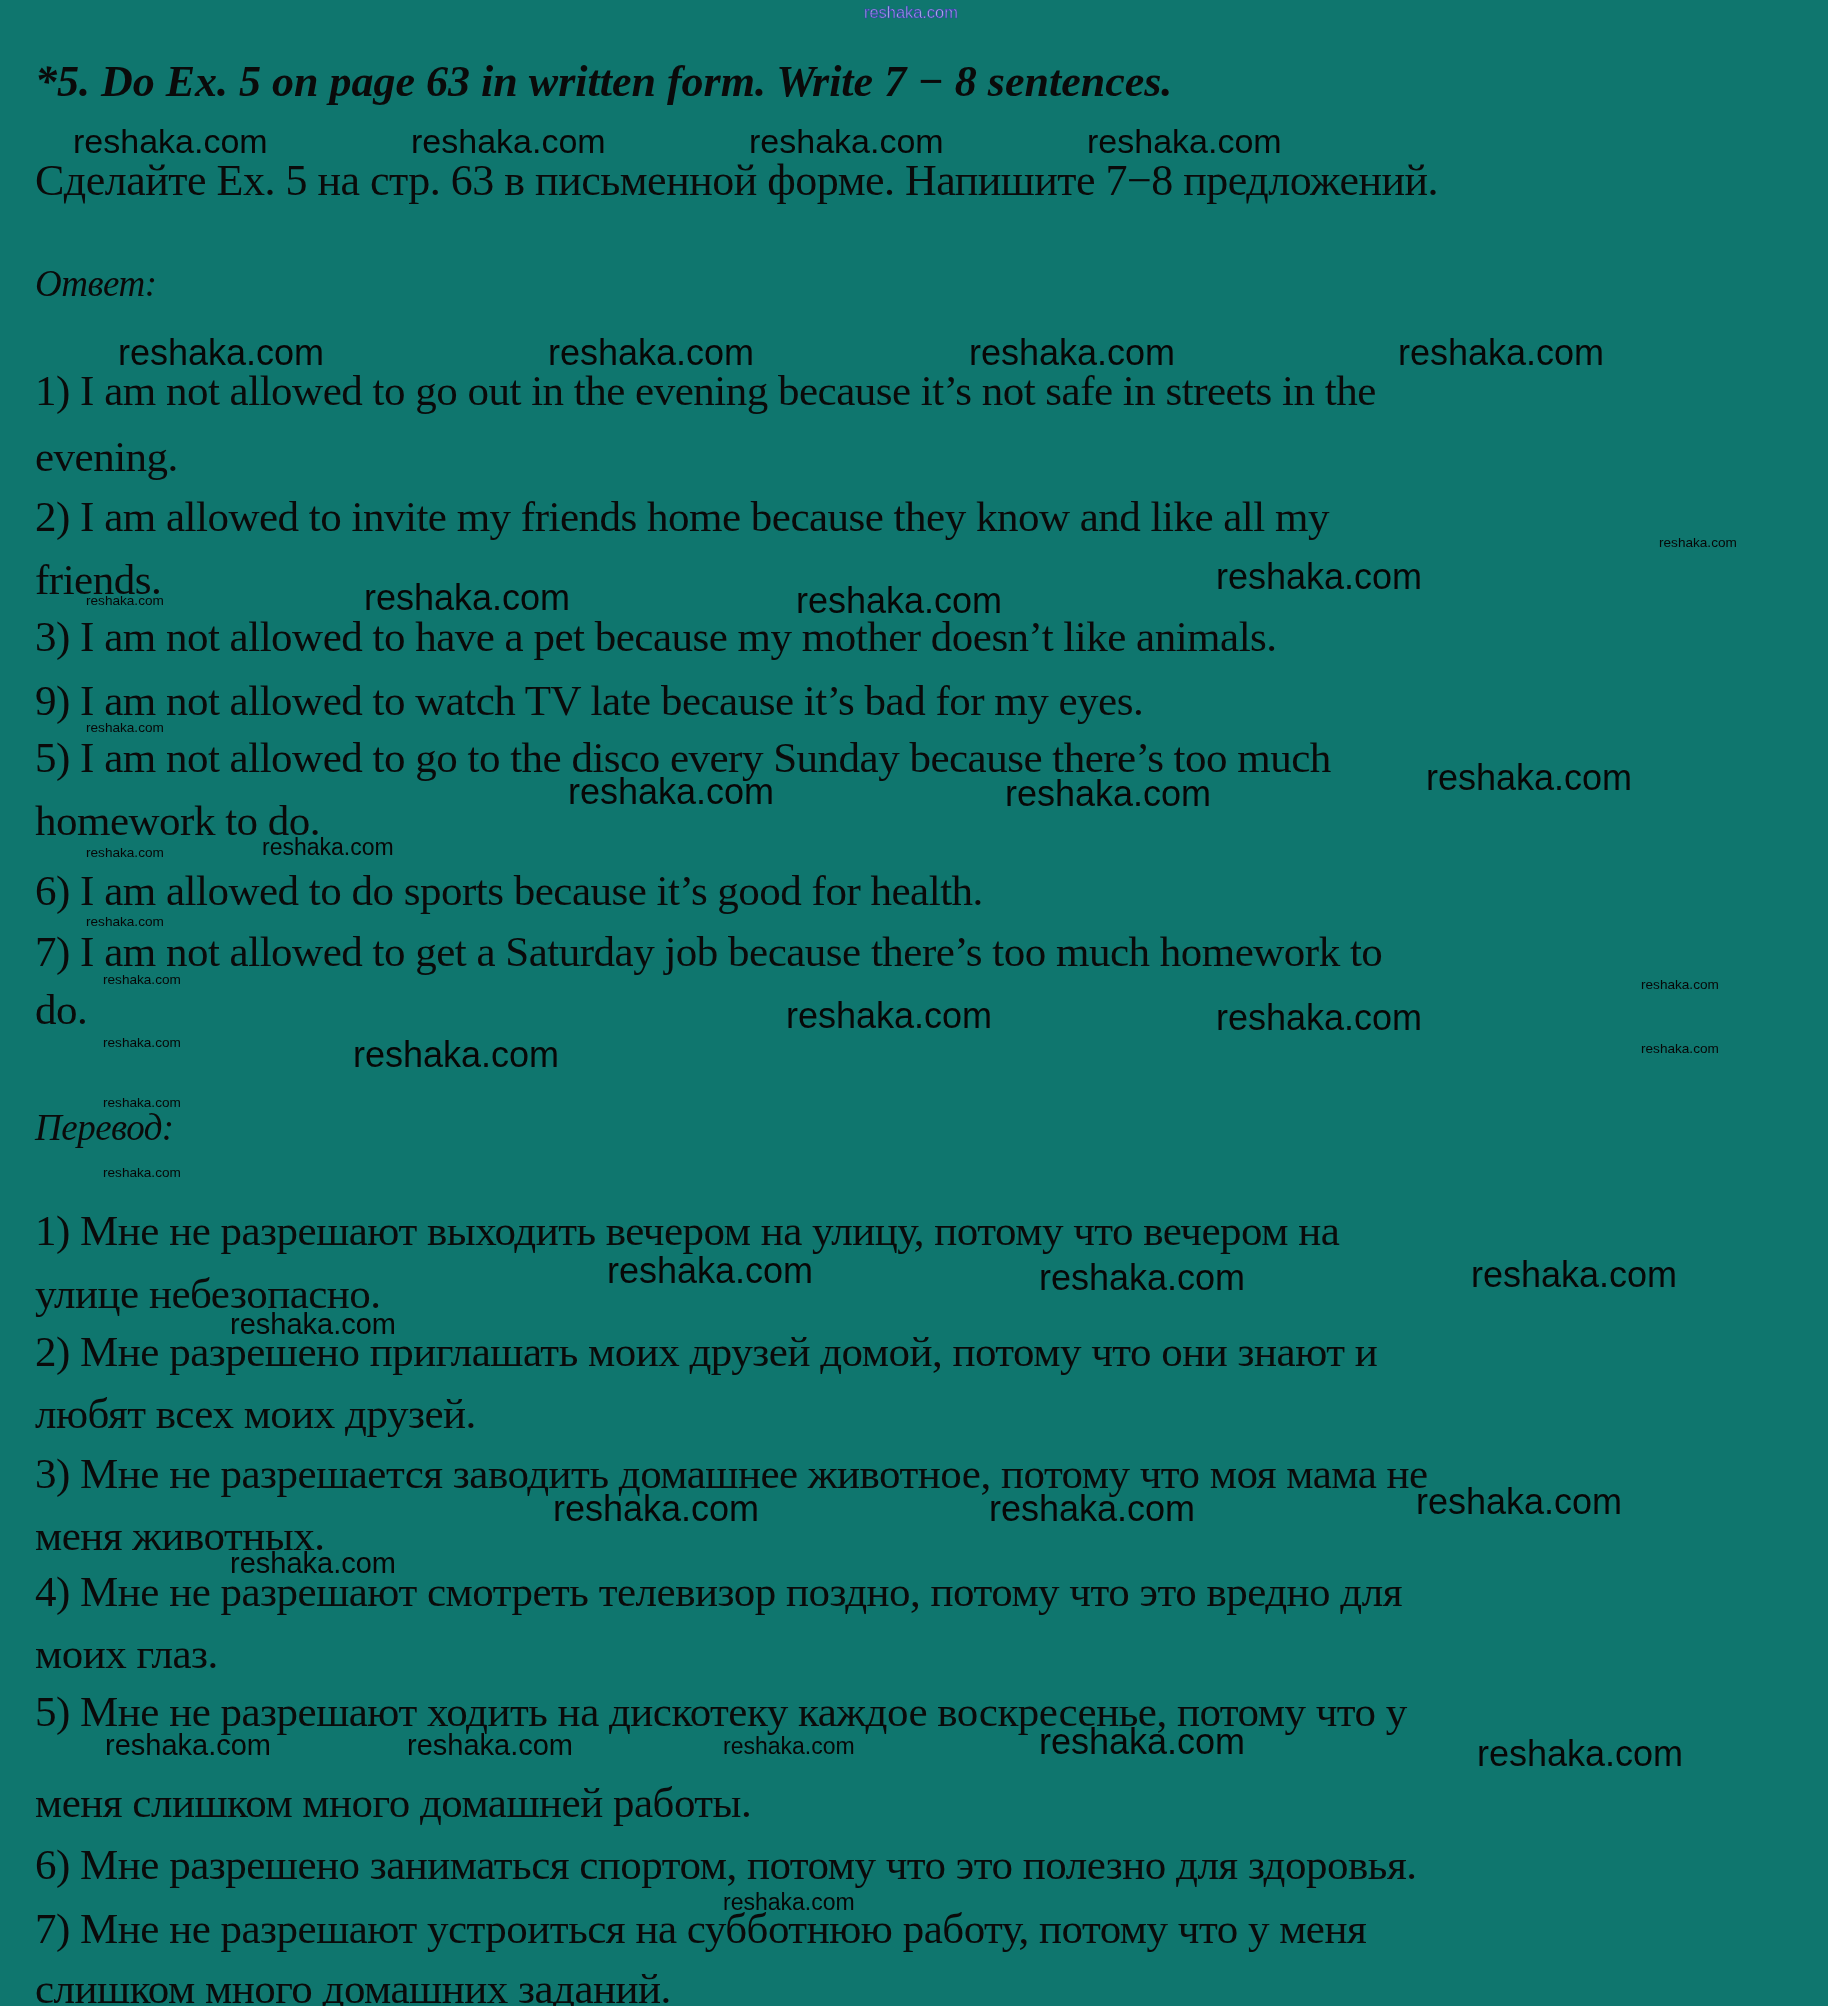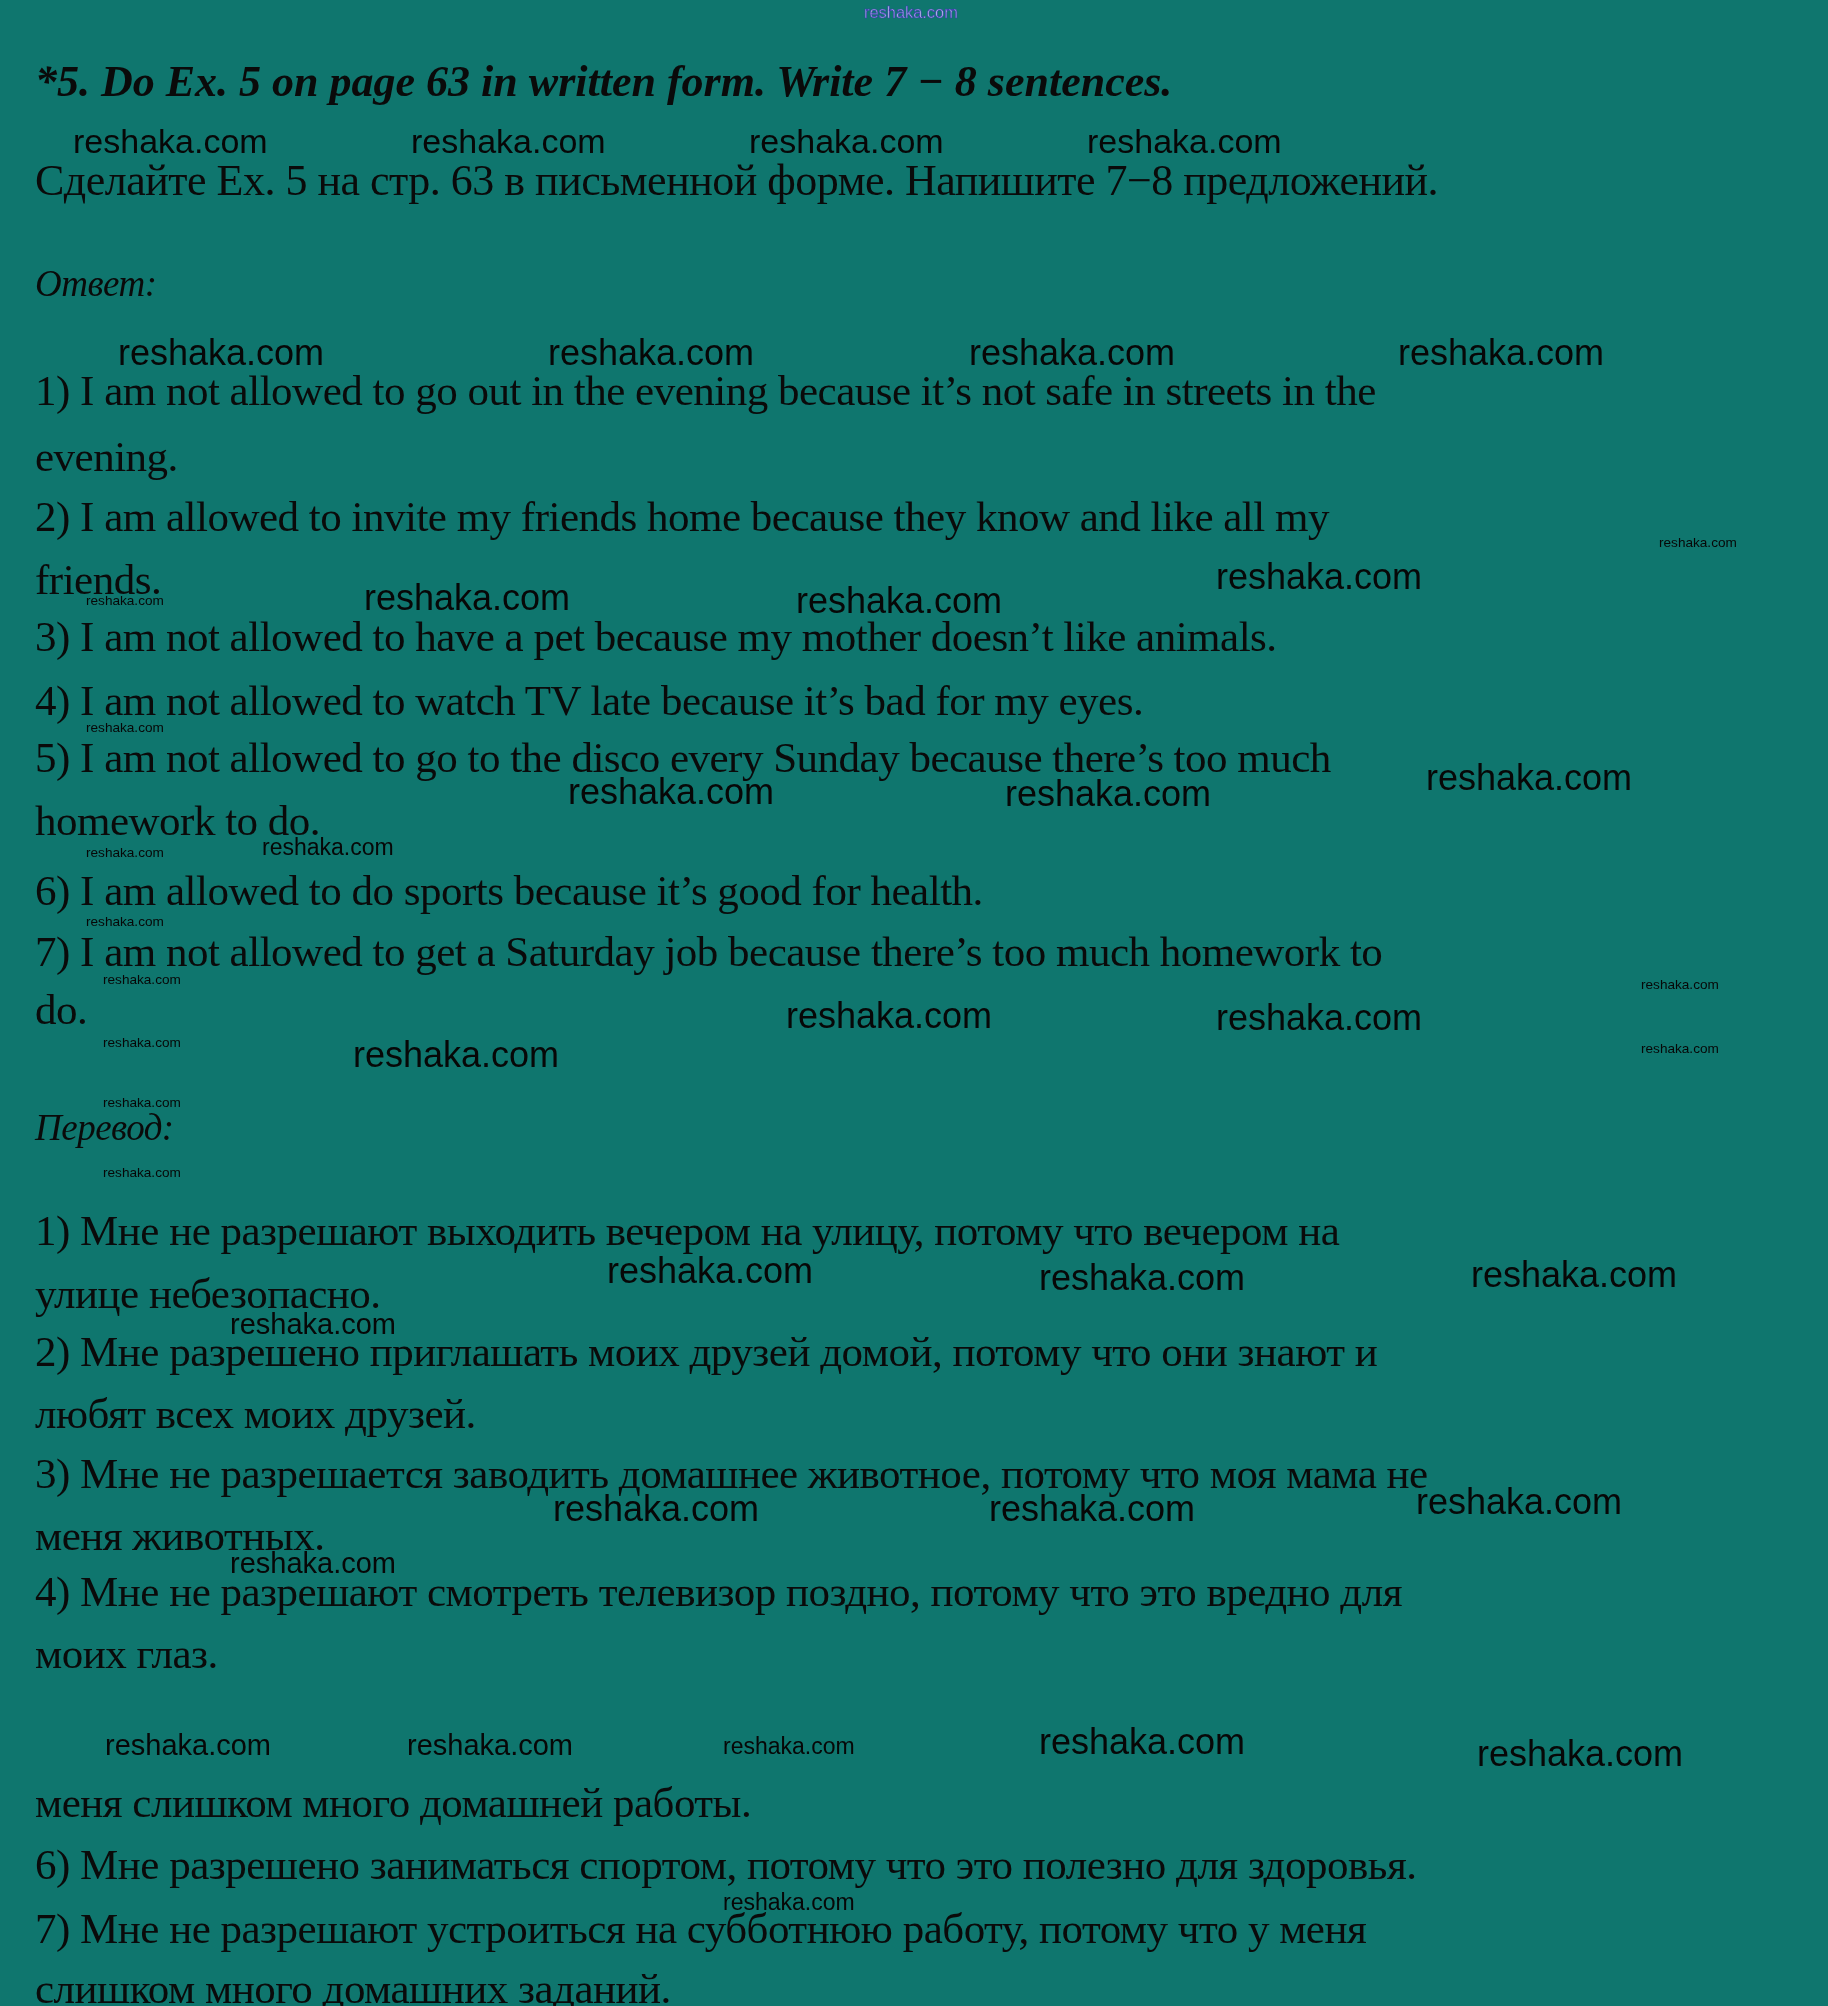--- a/index.html
+++ b/index.html
@@ -42,37 +42,38 @@
   <div class="line title" style="top:56px;">*5. Do Ex. 5 on page 63 in written form. Write 7 − 8 sentences.</div>
   <div class="line instr" style="top:155px;">Сделайте Ex. 5 на стр. 63 в письменной форме. Напишите 7−8 предложений.</div>
 
   <div class="line label" style="top:262px;">Ответ:</div>
 
   <div class="line" style="top:366px;">1) I am not allowed to go out in the evening because it’s not safe in streets in the</div>
   <div class="line" style="top:432px;">evening.</div>
   <div class="line" style="top:492px;">2) I am allowed to invite my friends home because they know and like all my</div>
   <div class="line" style="top:555px;">friends.</div>
   <div class="line" style="top:612px;">3) I am not allowed to have a pet because my mother doesn’t like animals.</div>
-  <div class="line" style="top:676px;">4) I am not allowed to watch TV late because it’s bad for my eyes.</div>
+  <div class="line" style="top:676px;">9) I am not allowed to watch TV late because it’s bad for my eyes.</div>
   <div class="line" style="top:733px;">5) I am not allowed to go to the disco every Sunday because there’s too much</div>
   <div class="line" style="top:796px;">homework to do.</div>
   <div class="line" style="top:866px;">6) I am allowed to do sports because it’s good for health.</div>
   <div class="line" style="top:927px;">7) I am not allowed to get a Saturday job because there’s too much homework to</div>
   <div class="line" style="top:985px;">do.</div>
 
   <div class="line label" style="top:1106px;">Перевод:</div>
 
   <div class="line" style="top:1206px;">1) Мне не разрешают выходить вечером на улицу, потому что вечером на</div>
   <div class="line" style="top:1269px;">улице небезопасно.</div>
   <div class="line" style="top:1327px;">2) Мне разрешено приглашать моих друзей домой, потому что они знают и</div>
   <div class="line" style="top:1389px;">любят всех моих друзей.</div>
   <div class="line" style="top:1449px;">3) Мне не разрешается заводить домашнее животное, потому что моя мама не</div>
   <div class="line" style="top:1511px;">меня животных.</div>
   <div class="line" style="top:1567px;">4) Мне не разрешают смотреть телевизор поздно, потому что это вредно для</div>
   <div class="line" style="top:1629px;">моих глаз.</div>
+  <div class="line" style="top:1687px;">5) Мне не разрешают ходить на дискотеку каждое воскресенье, потому что у</div>
   <div class="line" style="top:1778px;">меня слишком много домашней работы.</div>
   <div class="line" style="top:1840px;">6) Мне разрешено заниматься спортом, потому что это полезно для здоровья.</div>
   <div class="line" style="top:1904px;">7) Мне не разрешают устроиться на субботнюю работу, потому что у меня</div>
   <div class="line" style="top:1964px;">слишком много домашних заданий.</div>
 
 <div class="wm wm-lg2" style="left: 73px; top: 124px;">reshaka.com</div>
     <div class="wm wm-lg2" style="left: 411px; top: 124px;">reshaka.com</div>
     <div class="wm wm-lg2" style="left: 749px; top: 124px;">reshaka.com</div>
     <div class="wm wm-lg2" style="left: 1087px; top: 124px;">reshaka.com</div>
     <div class="wm wm-lg" style="left: 118px; top: 335px;">reshaka.com</div>

